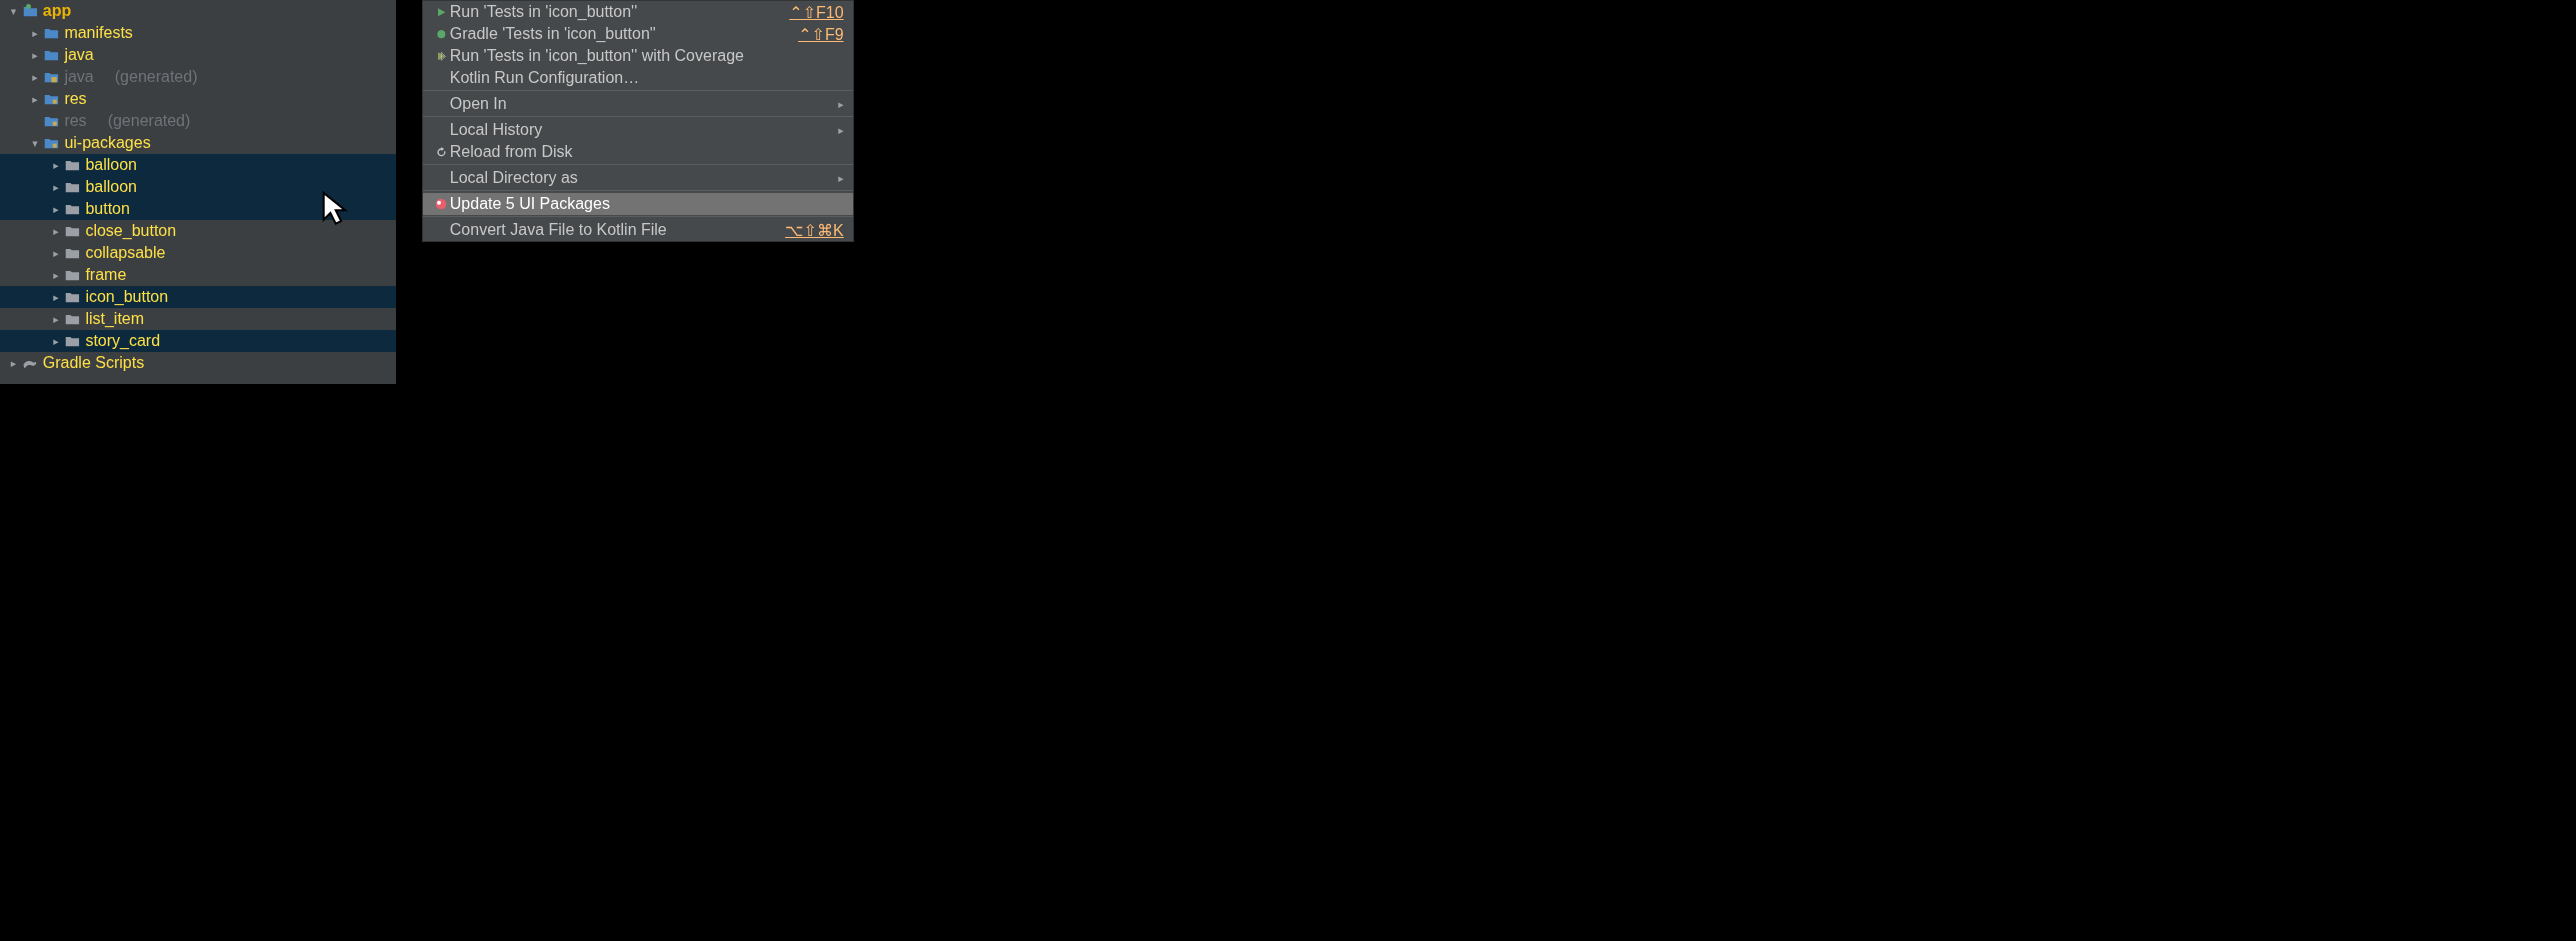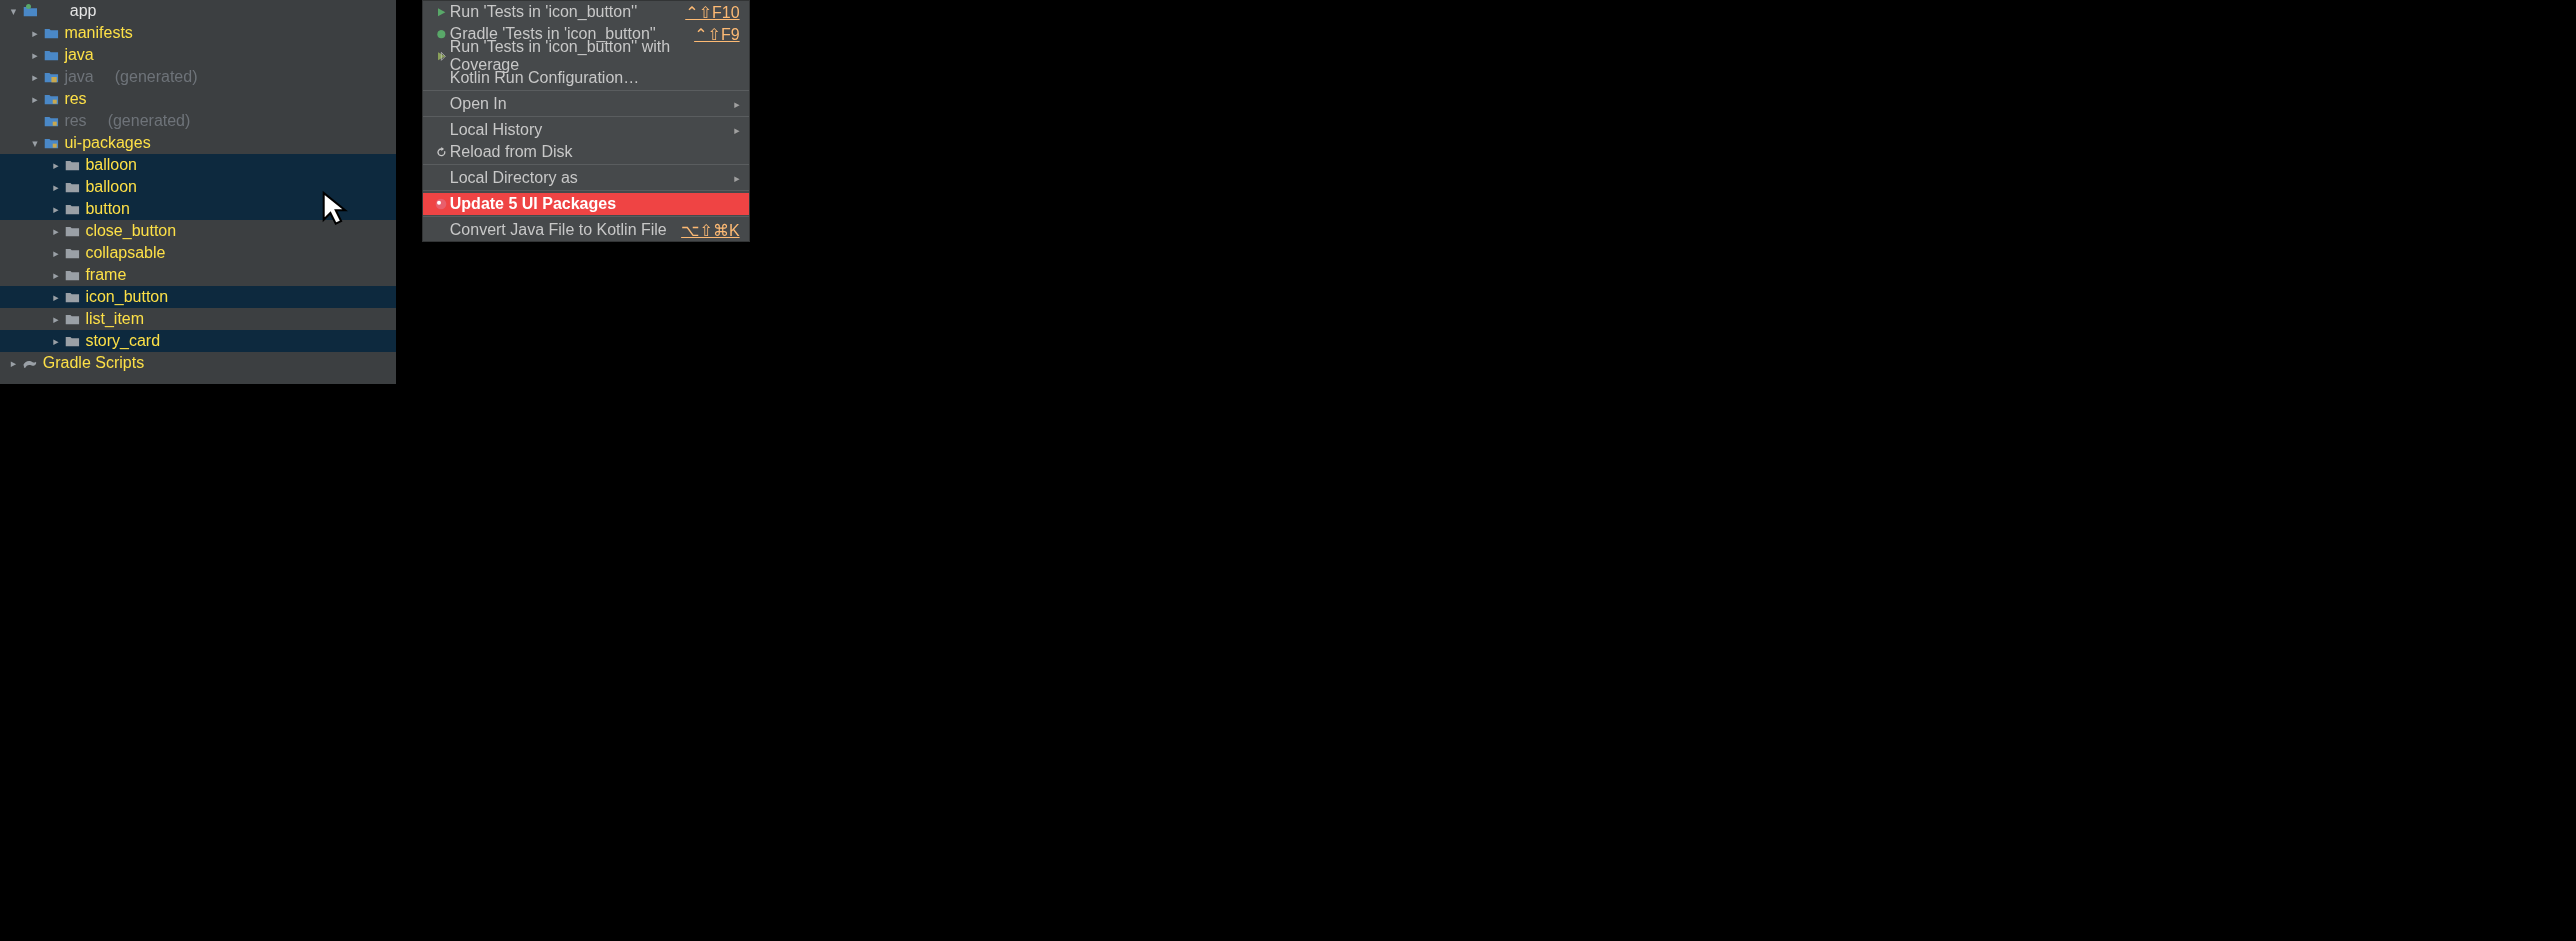--- a/index.html
+++ b/index.html
@@ -42,54 +42,54 @@
     .chevron.none { visibility: hidden; }
     .icon {
       width: 17.4px;
       height: 14.8px;
       display: inline-flex;
       align-items: center;
       justify-content: center;
       margin-right: 4px;
     }
     .label { color: #fde047; }
-    .label.bold { color: #e5e5e5; font-weight: 400; margin-left: 27px; }
+    .label.bold { color: #eab308; font-weight: 700; }
     .label.muted { color: #6e7379; }
     .suffix { color: #6e7379; margin-left: 21px; }
     .dot-green {
       width: 5.4px; height: 5.4px; background: #59a869; border-radius: 50%;
       position: absolute; margin-left: -2.7px; margin-top: -9.4px;
     }
     
     .context-menu {
       position: absolute;
       left: 422px;
       top: 0;
-      width: 328px;
+      width: 432px;
       background: #46494b;
       border: 0.7px solid #323435;
       box-shadow: 0 1.3px 6.7px rgba(0,0,0,0.5);
     }
     .menu-row {
       height: 22px;
       display: flex;
       align-items: center;
       padding: 0 9.4px;
       color: #c8c8c8;
       position: relative;
     }
     .menu-row .micn {
       width: 17.4px;
       display: inline-flex;
       align-items: center;
       justify-content: center;
     }
     .menu-row .mlabel { flex: 1; }
     .menu-row .mshort { color: #fdba74; text-decoration: underline; }
-    .menu-row.highlight { background: #ef4444; color: #fff; font-weight: bold; }
+    .menu-row.highlight { background: #737373; color: #fff; }
     .menu-row.highlight .mlabel { color: #fff; }
     .menu-row .arrow-r { color: #a0a0a0; font-size: 10.7px; margin-left: 4px; }
     .menu-sep {
       height: 4px;
       position: relative;
     }
     .menu-sep::after {
       content: "";
       position: absolute;
       left: 0; right: 0; top: 1.3px;

